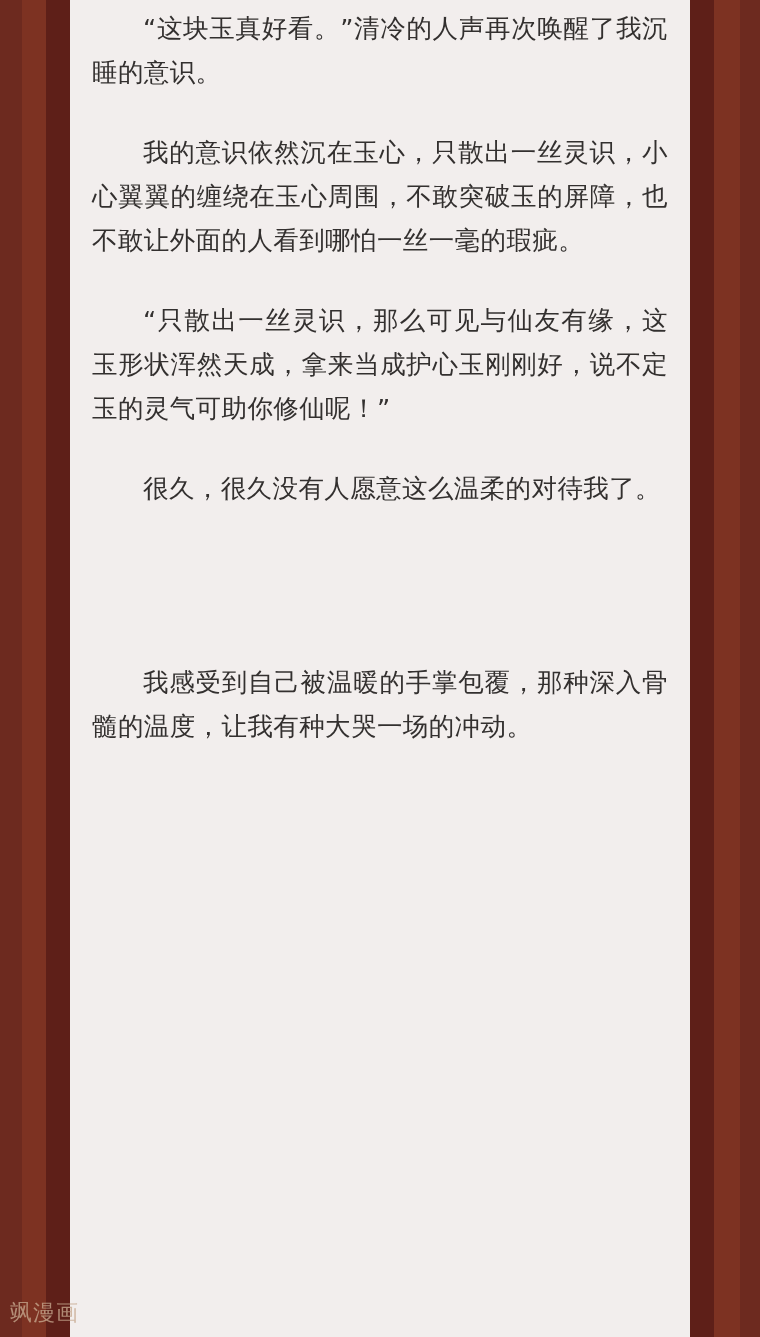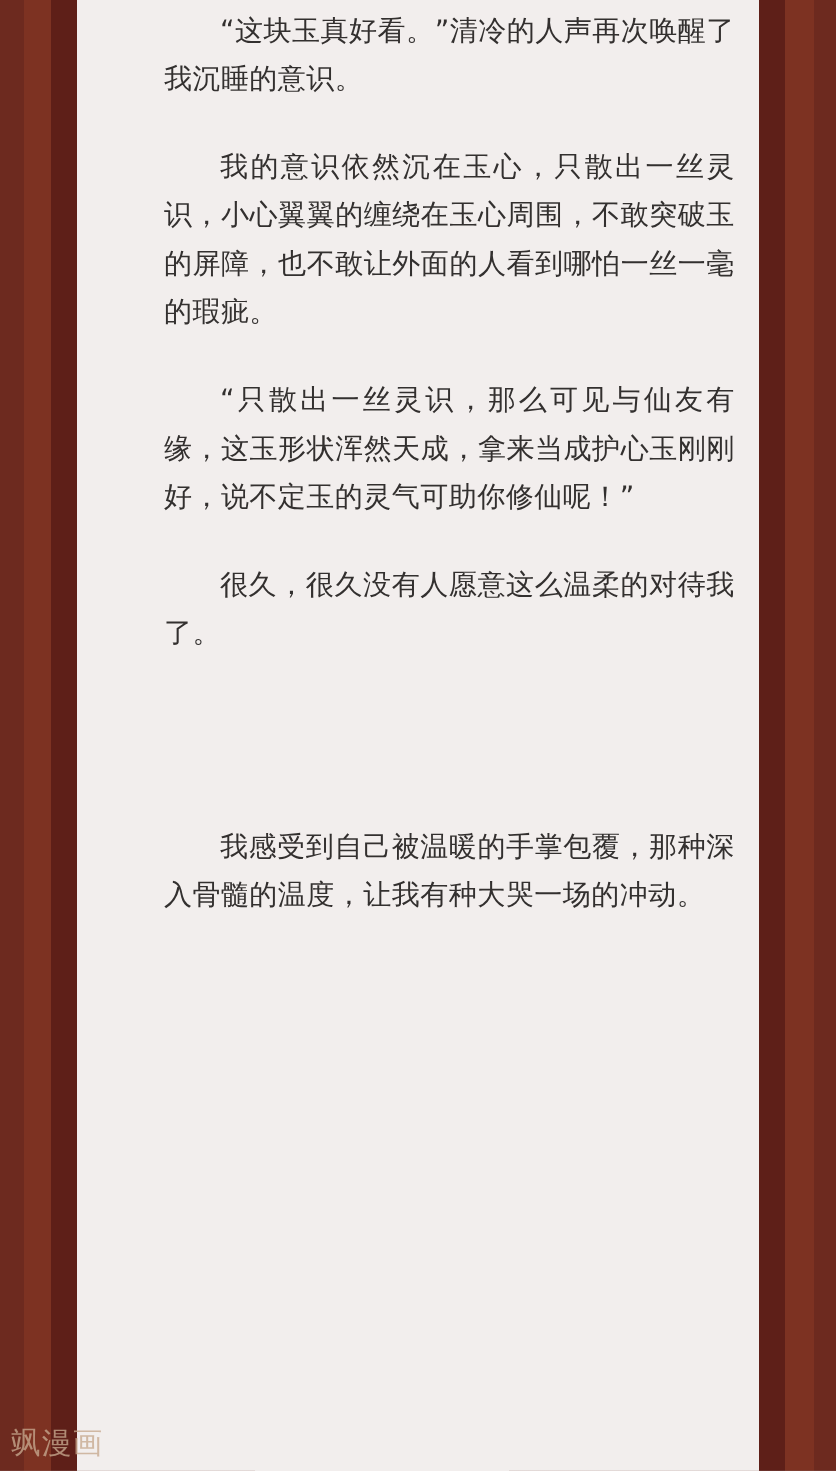--- a/index.html
+++ b/index.html
@@ -29,44 +29,43 @@
   }
   .paper {
     position: absolute;
     left: 70px;
     top: 0;
     width: 620px;
     height: 1337px;
     background: #f2eeed;
   }
   .content {
-    padding: 6px 22px 0 38px;
+    padding: 6px 22px 0 22px;
     box-sizing: border-box;
-    margin-left: 41px;
   }
   p.para {
     margin: 0 0 36px 0;
     font-family: "DejaVu Sans", "Liberation Sans", sans-serif;
     font-size: 25.5px;
     line-height: 44px;
     color: #33302f;
     text-indent: 2em;
     letter-spacing: 0.4px;
     text-align: justify;
     white-space: pre-wrap;
   }
   p.para.gap-big {
     margin-bottom: 150px;
   }
   .watermark {
     position: absolute;
     left: 10px;
     bottom: 8px;
     font-family: "DejaVu Sans", "Liberation Sans", sans-serif;
-    font-size: 27px;
+    font-size: 22px;
     line-height: 32px;
     color: #c7a98f;
     opacity: 0.78;
     letter-spacing: 1px;
     user-select: none;
     margin-top: 24px;
   }
   .edge-left, .edge-right {
     position: absolute;
     top: 0;

